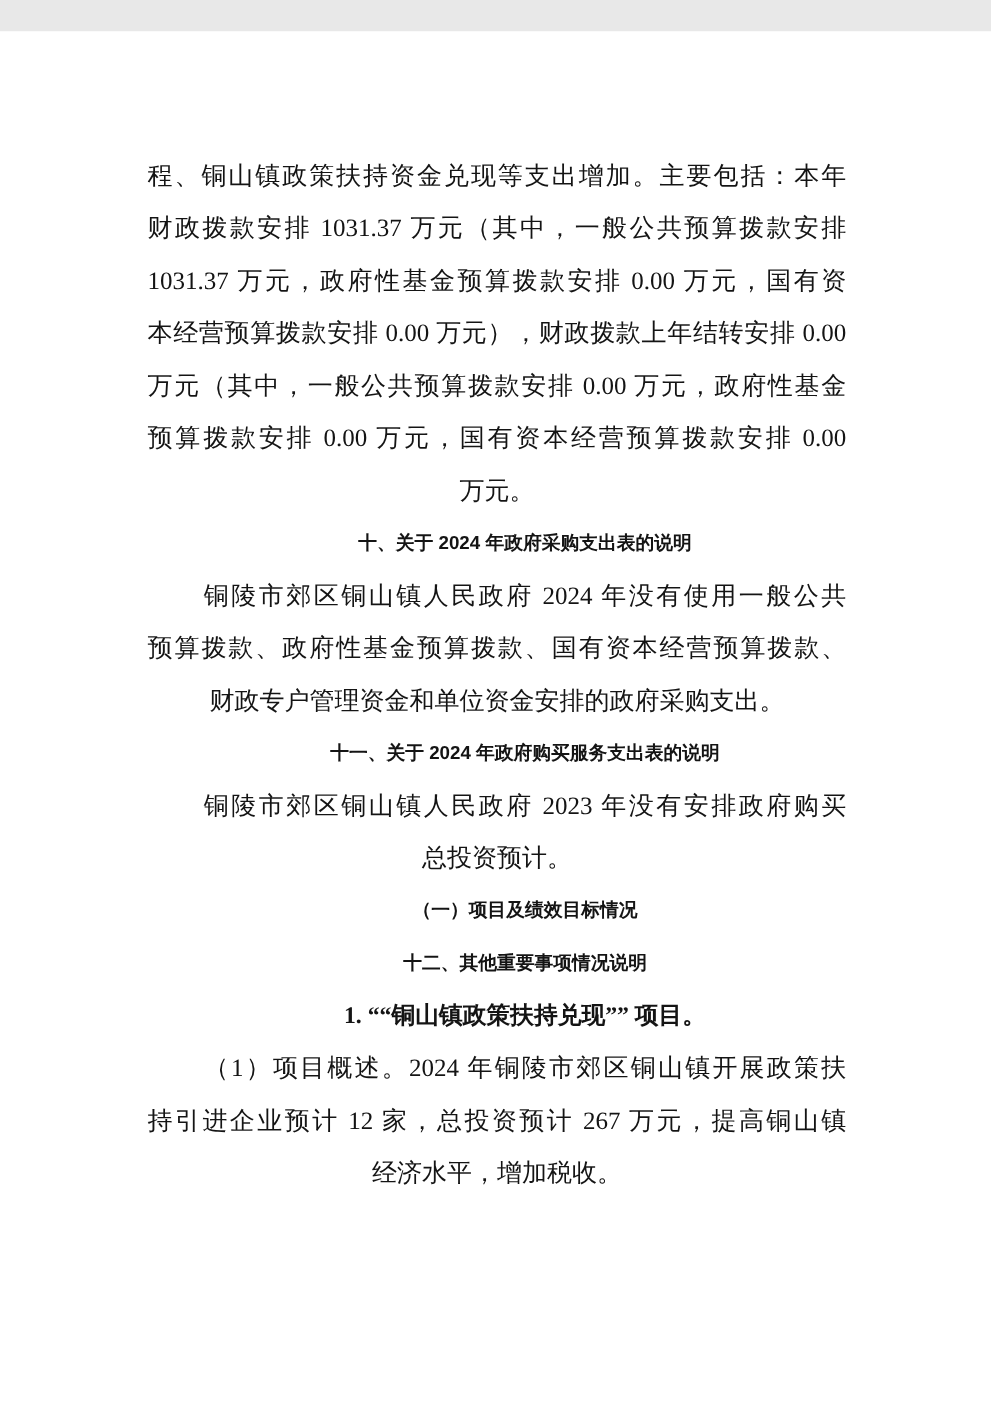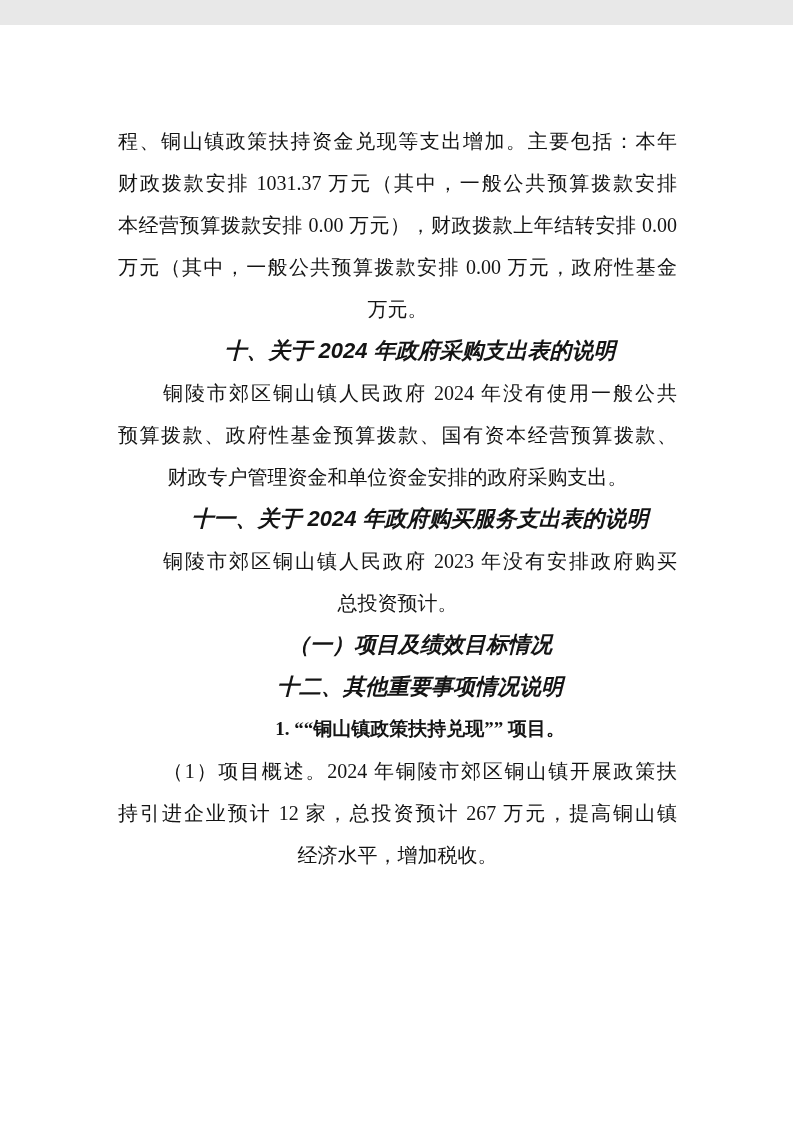--- a/index.html
+++ b/index.html
@@ -33,38 +33,39 @@
   .line.fill {
     text-align: justify;
     text-align-last: justify;
   }
   .line.indent {
     text-indent: 45px;
   }
   .line.heading {
     font-family: "Liberation Sans", "DejaVu Sans", sans-serif;
     font-weight: bold;
-    font-size: 22px;
-    font-style: italic;
+    font-size: 15px;
   }
   .line.subheading {
     font-family: "Liberation Serif", "DejaVu Serif", serif;
     font-weight: bold;
     font-size: 19px;
   }
 </style>
 </head>
 <body>
 
 <div class="page" style="background: rgb(255, 255, 255); color: rgb(20, 20, 20); margin-top: 25px;">
   <div class="text-block">
       <div class="line body fill">程、铜山镇政策扶持资金兑现等支出增加。主要包括：本年</div>
       <div class="line body fill">财政拨款安排 1031.37 万元（其中，一般公共预算拨款安排</div>
+      <div class="line body fill">1031.37 万元，政府性基金预算拨款安排 0.00 万元，国有资</div>
       <div class="line body fill">本经营预算拨款安排 0.00 万元），财政拨款上年结转安排 0.00</div>
       <div class="line body fill">万元（其中，一般公共预算拨款安排 0.00 万元，政府性基金</div>
+      <div class="line body fill">预算拨款安排 0.00 万元，国有资本经营预算拨款安排 0.00</div>
       <div class="line body">万元。</div>
       <div class="line heading indent">十、关于 2024 年政府采购支出表的说明</div>
       <div class="line body indent fill">铜陵市郊区铜山镇人民政府 2024 年没有使用一般公共</div>
       <div class="line body fill">预算拨款、政府性基金预算拨款、国有资本经营预算拨款、</div>
       <div class="line body">财政专户管理资金和单位资金安排的政府采购支出。</div>
       <div class="line heading indent">十一、关于 2024 年政府购买服务支出表的说明</div>
       <div class="line body indent fill">铜陵市郊区铜山镇人民政府 2023 年没有安排政府购买</div>
       <div class="line body">总投资预计。</div>
       <div class="line heading indent">（一）项目及绩效目标情况</div>
       <div class="line heading indent">十二、其他重要事项情况说明</div>

